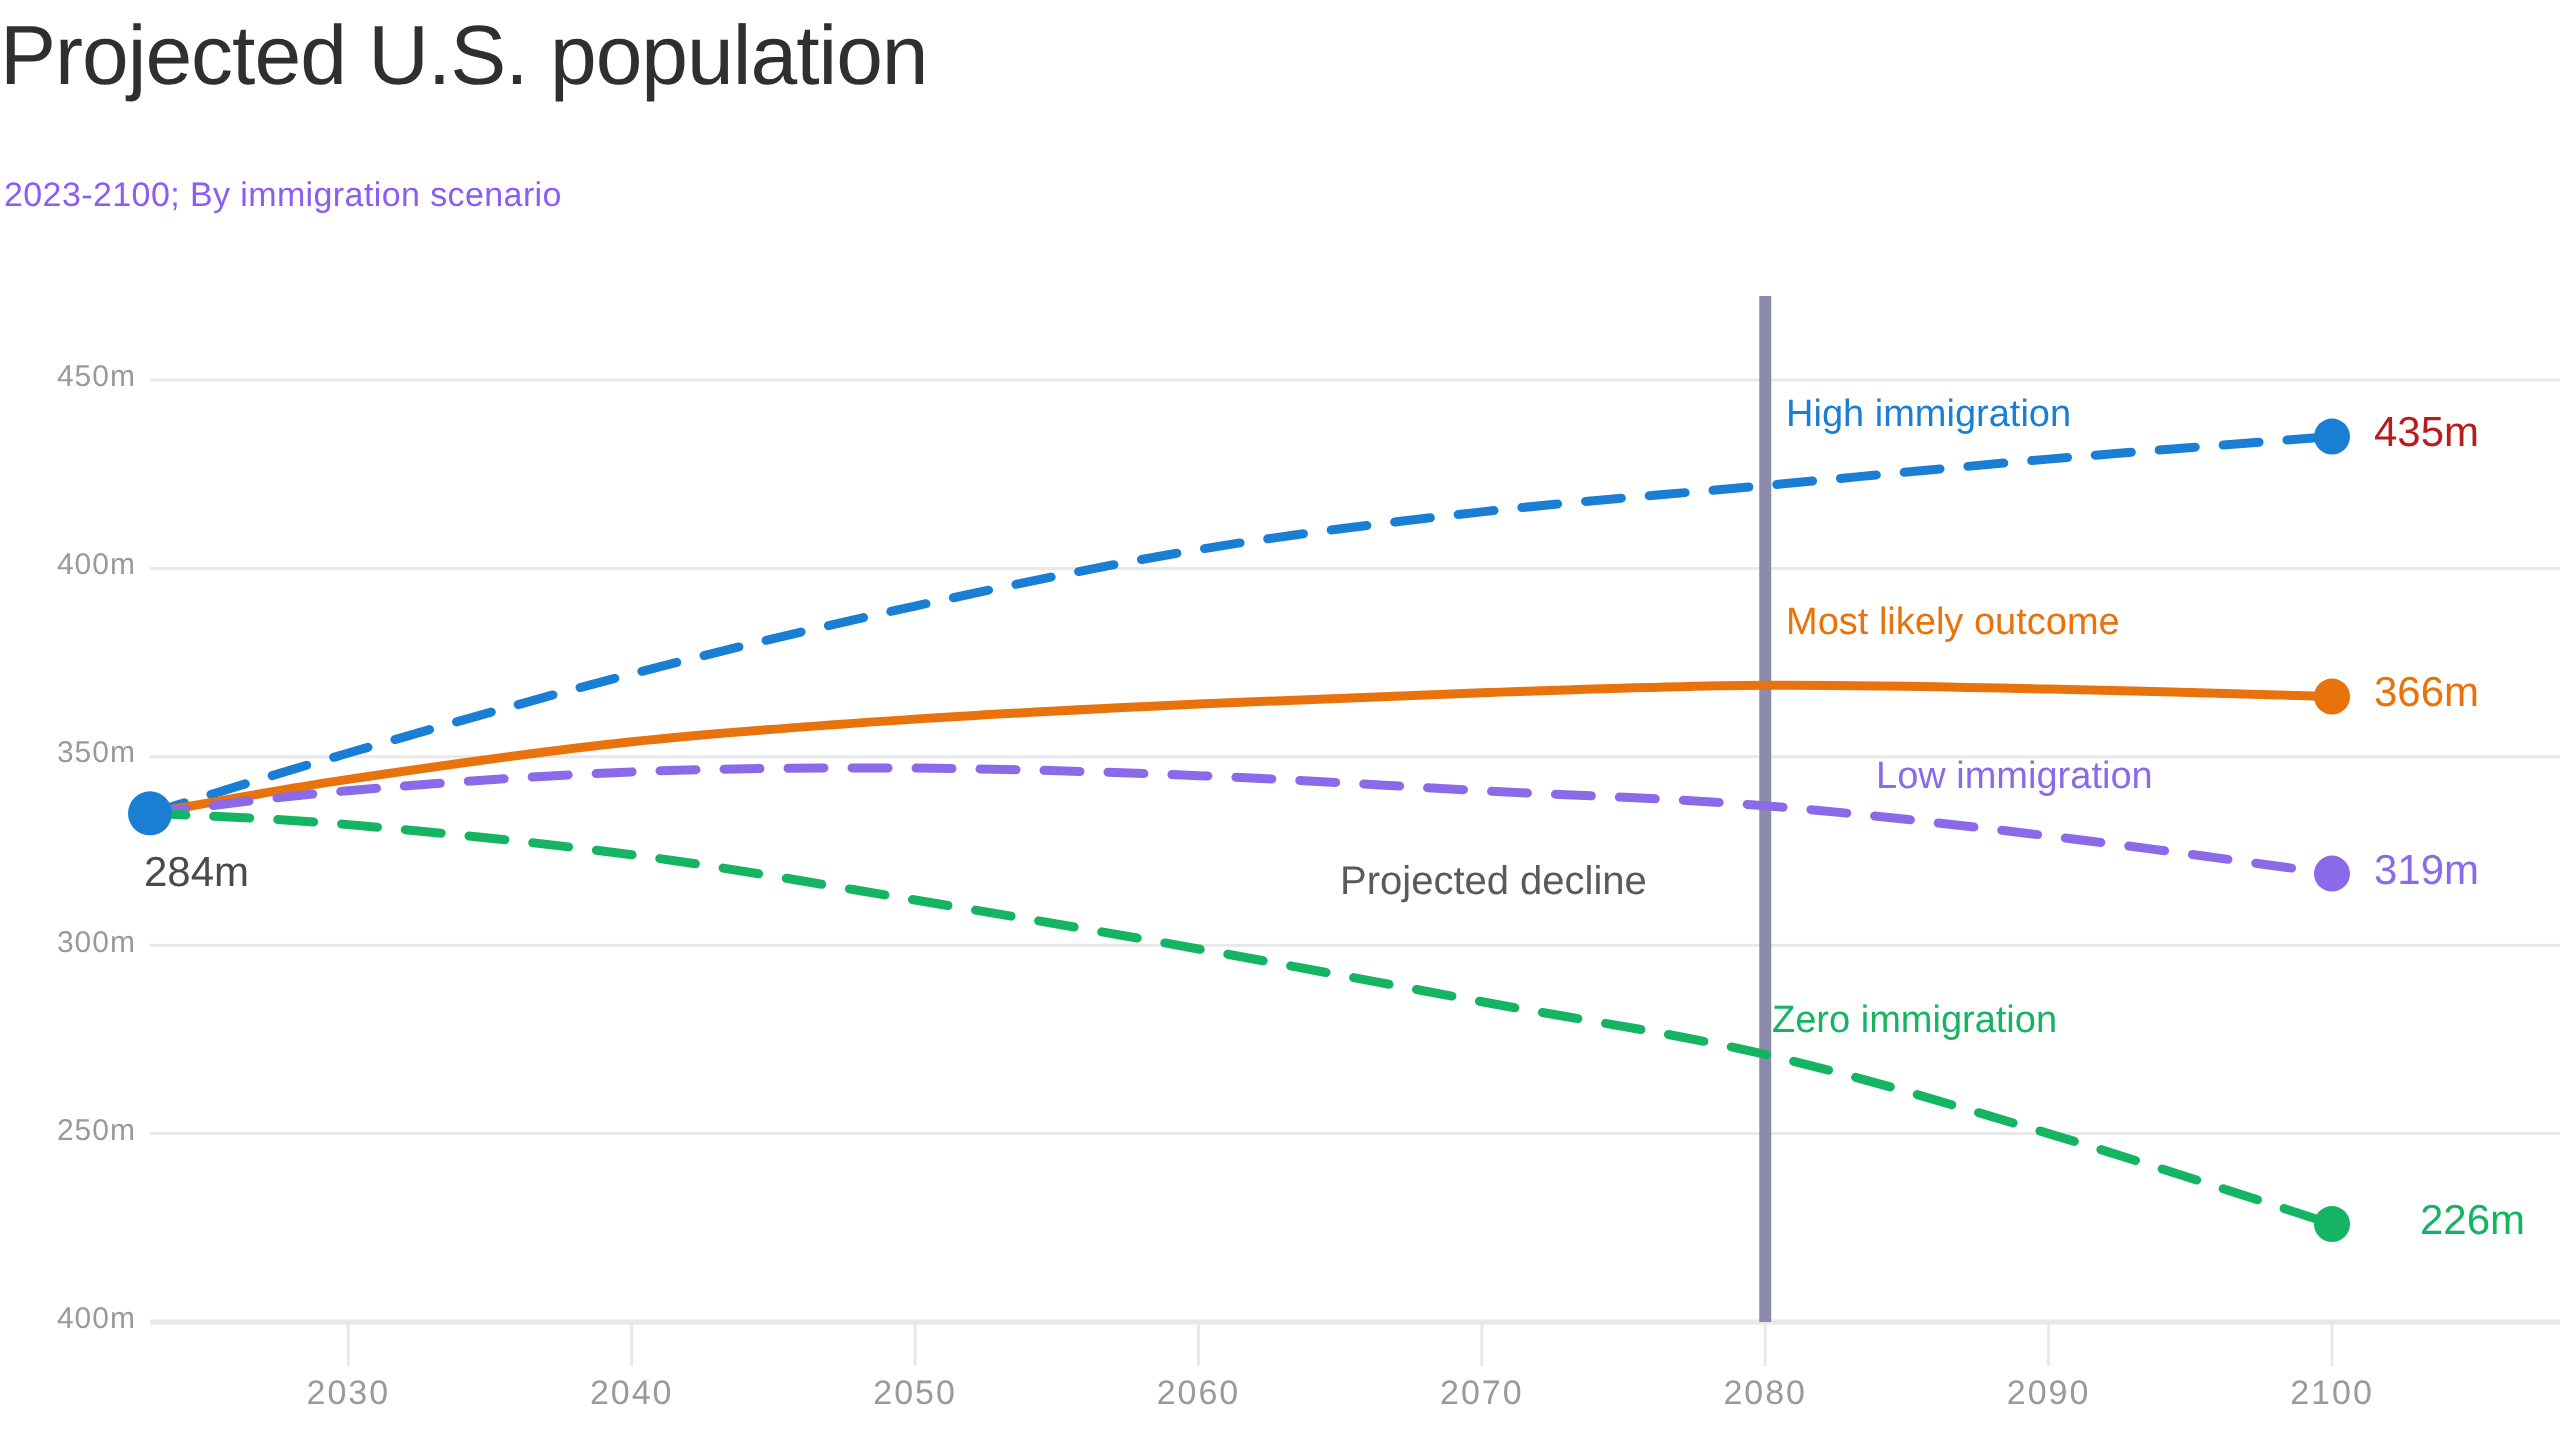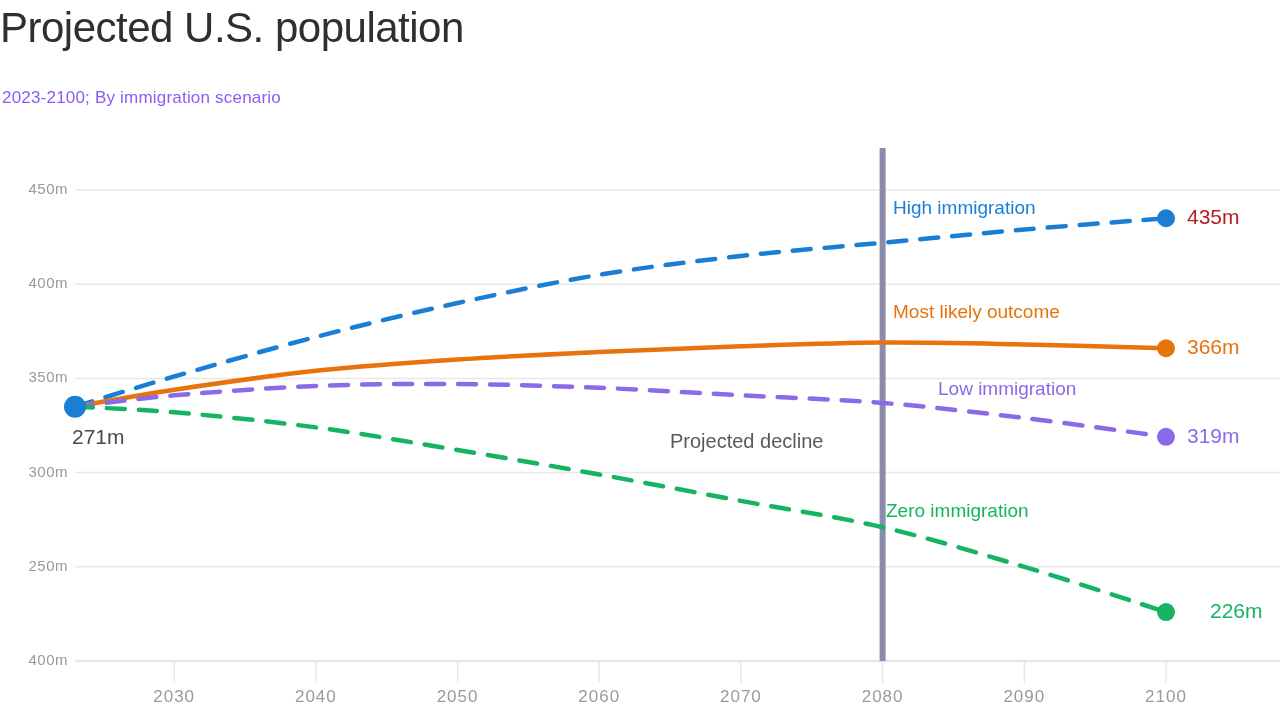--- a/index.html
+++ b/index.html
@@ -162,17 +162,17 @@
       <div class="series-label" style="left: 890px; top: 378px; color: rgb(138, 106, 232); margin-left: 48px;">Low immigration</div>
       <div class="series-label" style="left: 886px; top: 500px; color: rgb(20, 180, 98);">Zero immigration</div>
     </div>
   <div id="endlabel-layer">
       <div class="end-label" style="left: 1187px; top: 205.26px; color: #b91c1c;">435m</div>
       <div class="end-label" style="left: 1187px; top: 335.256px; color: rgb(232, 115, 12);">366m</div>
       <div class="end-label" style="left: 1187px; top: 423.804px; color: rgb(138, 106, 232);">319m</div>
       <div class="end-label" style="left: 1210px; top: 599.016px; color: rgb(20, 180, 98);">226m</div>
     </div>
 
-  <div class="start-label" style="left:72px; top:425px;">271m</div>
+  <div class="start-label" style="left:72px; top:425px;">284m</div>
 
   <div class="annotation" style="left:650px; top:430px;">Projected decline</div>
 
 </div>
 
 </body></html>

